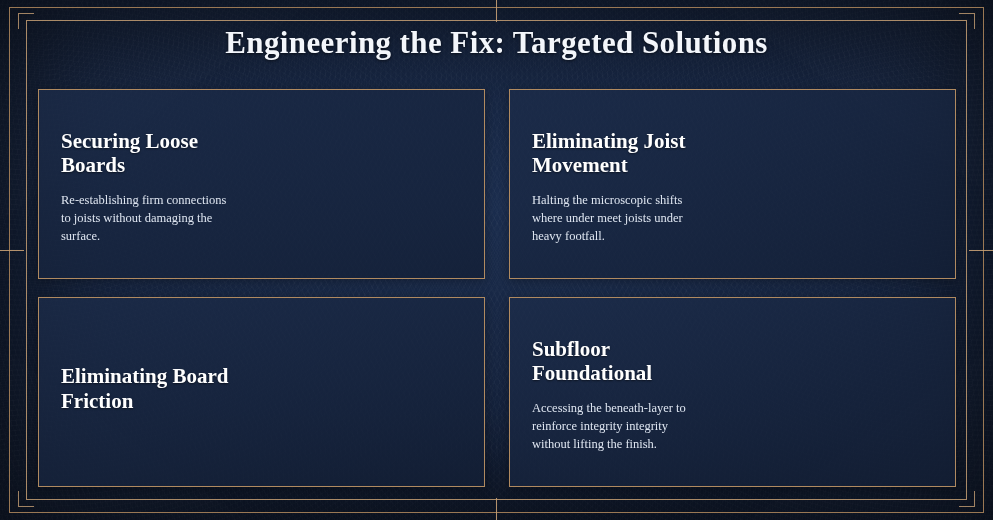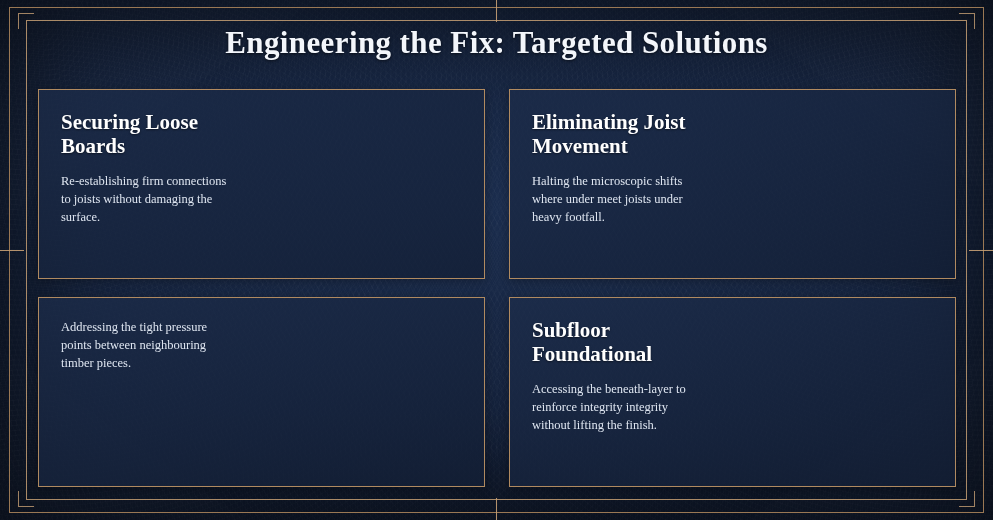--- a/index.html
+++ b/index.html
@@ -59,21 +59,21 @@
 
   
   .grid {
     position:absolute; left:38px; top:89px; width:918px; height:398px;
     display:grid; grid-template-columns:1fr 1fr; grid-template-rows:1fr 1fr;
     gap:18px 24px;
   }
   .card {
     border:1px solid #b08a60;
     background:linear-gradient(160deg, rgba(28,44,74,.75) 0%, rgba(19,31,54,.8) 100%);
-    display:flex; align-items:flex-start; position:relative; overflow:hidden;
+    display:flex; align-items:center; position:relative; overflow:hidden;
     box-shadow:0 2px 10px rgba(0,0,0,.3);
   }
   .card-text { width:44%; padding:20px 6px 14px 22px; display:flex; flex-direction:column; }
   .card-h {
     font-family:"Liberation Serif", serif;
     font-size:21px; font-weight:700; line-height:1.16; color:#ffffff;
     margin-bottom:13px; text-shadow:0 1px 2px rgba(0,0,0,.5);
   }
   .card-p { font-size:12.5px; line-height:1.45; color:#dfe6f1; max-width:200px;font-family:Liberation Serif, serif; }
   .card-fig { flex:1; position:relative; }
@@ -281,21 +281,21 @@
             <path d="M200 64 L208 64"></path>
             <path d="M200 82 L208 82"></path>
           </g>
         <text class="dim-txt" x="211" y="75">18mm</text>
       </svg>
     </div>
   </div>
 
   <div class="card">
     <div class="card-text">
-      <div class="card-p">Addressing the tight pressure points between neighbouring timber pieces.</div>
+      <div class="card-h">Eliminating Board Friction</div>
     </div>
     <div class="card-fig">
       <svg viewBox="0 0 230 180" preserveAspectRatio="xMidYMid meet">
         <defs>
           <linearGradient id="wood3" x1="0" y1="0" x2="0" y2="1">
             <stop offset="0%" stop-color="#d6a968"></stop>
               <stop offset="50%" stop-color="#c3934f"></stop>
             <stop offset="100%" stop-color="#ad7c3c"></stop>
           </linearGradient>
           <linearGradient id="gold3" x1="0" y1="0" x2="1" y2="0">

